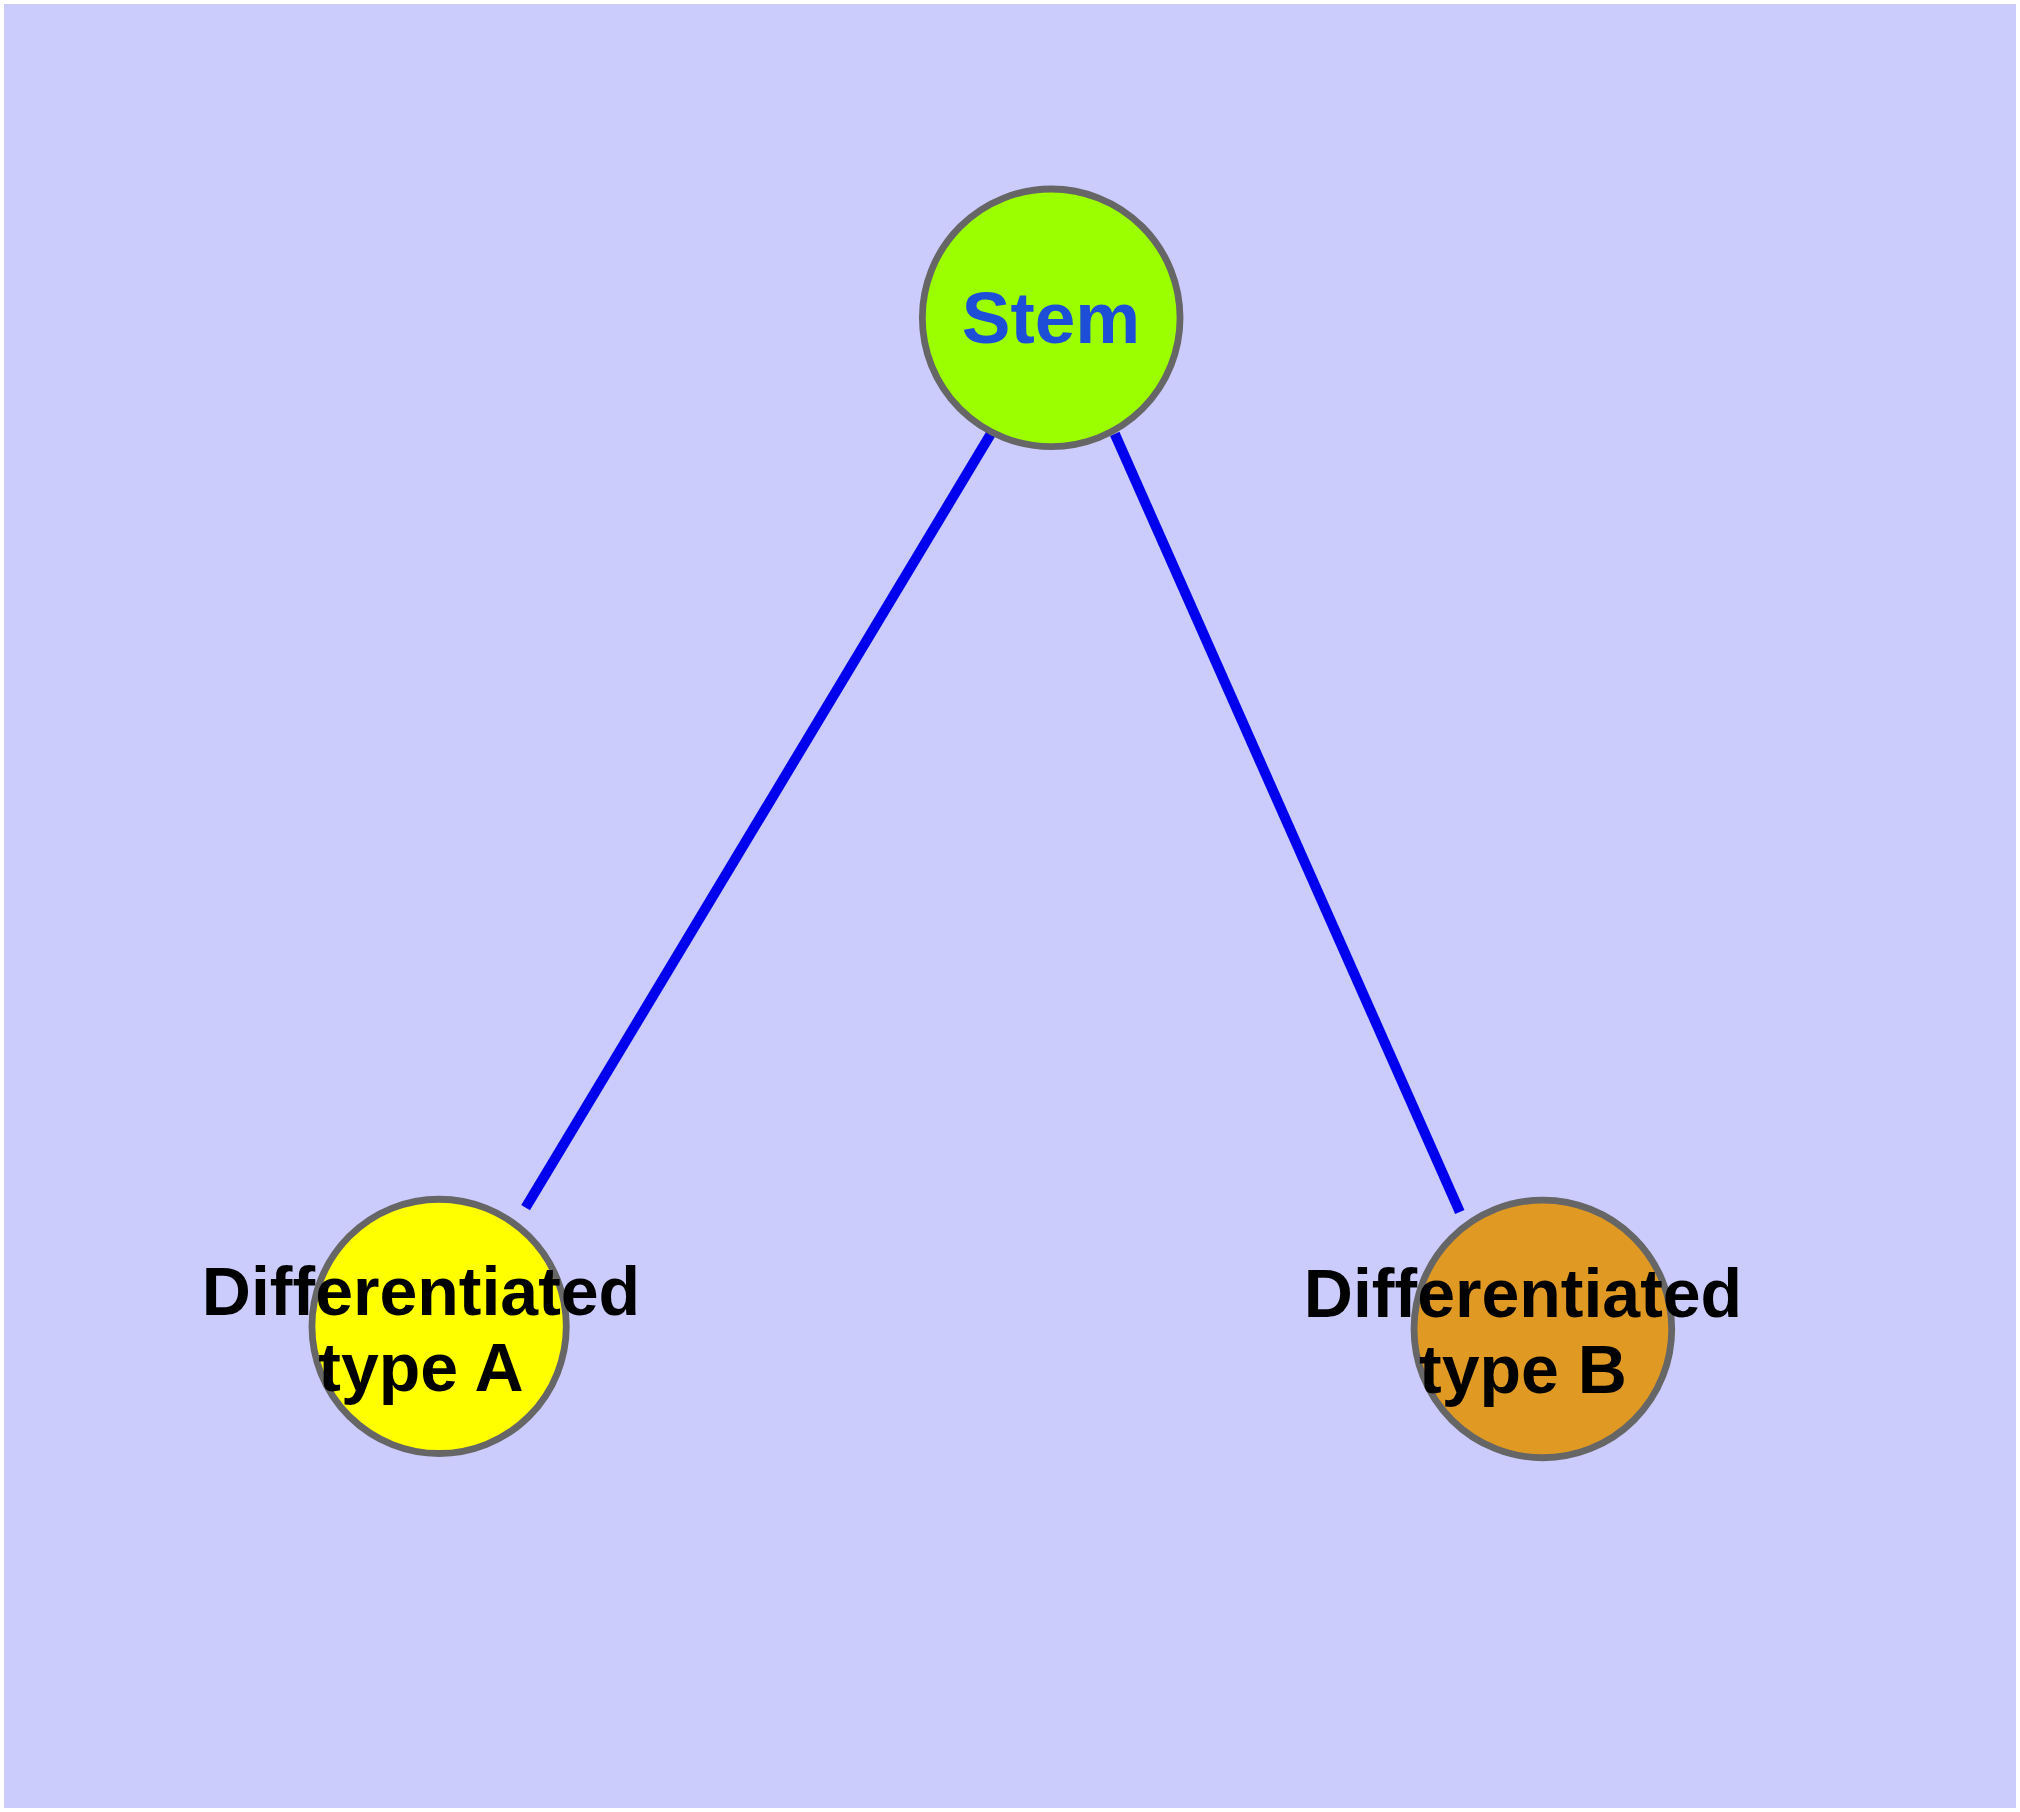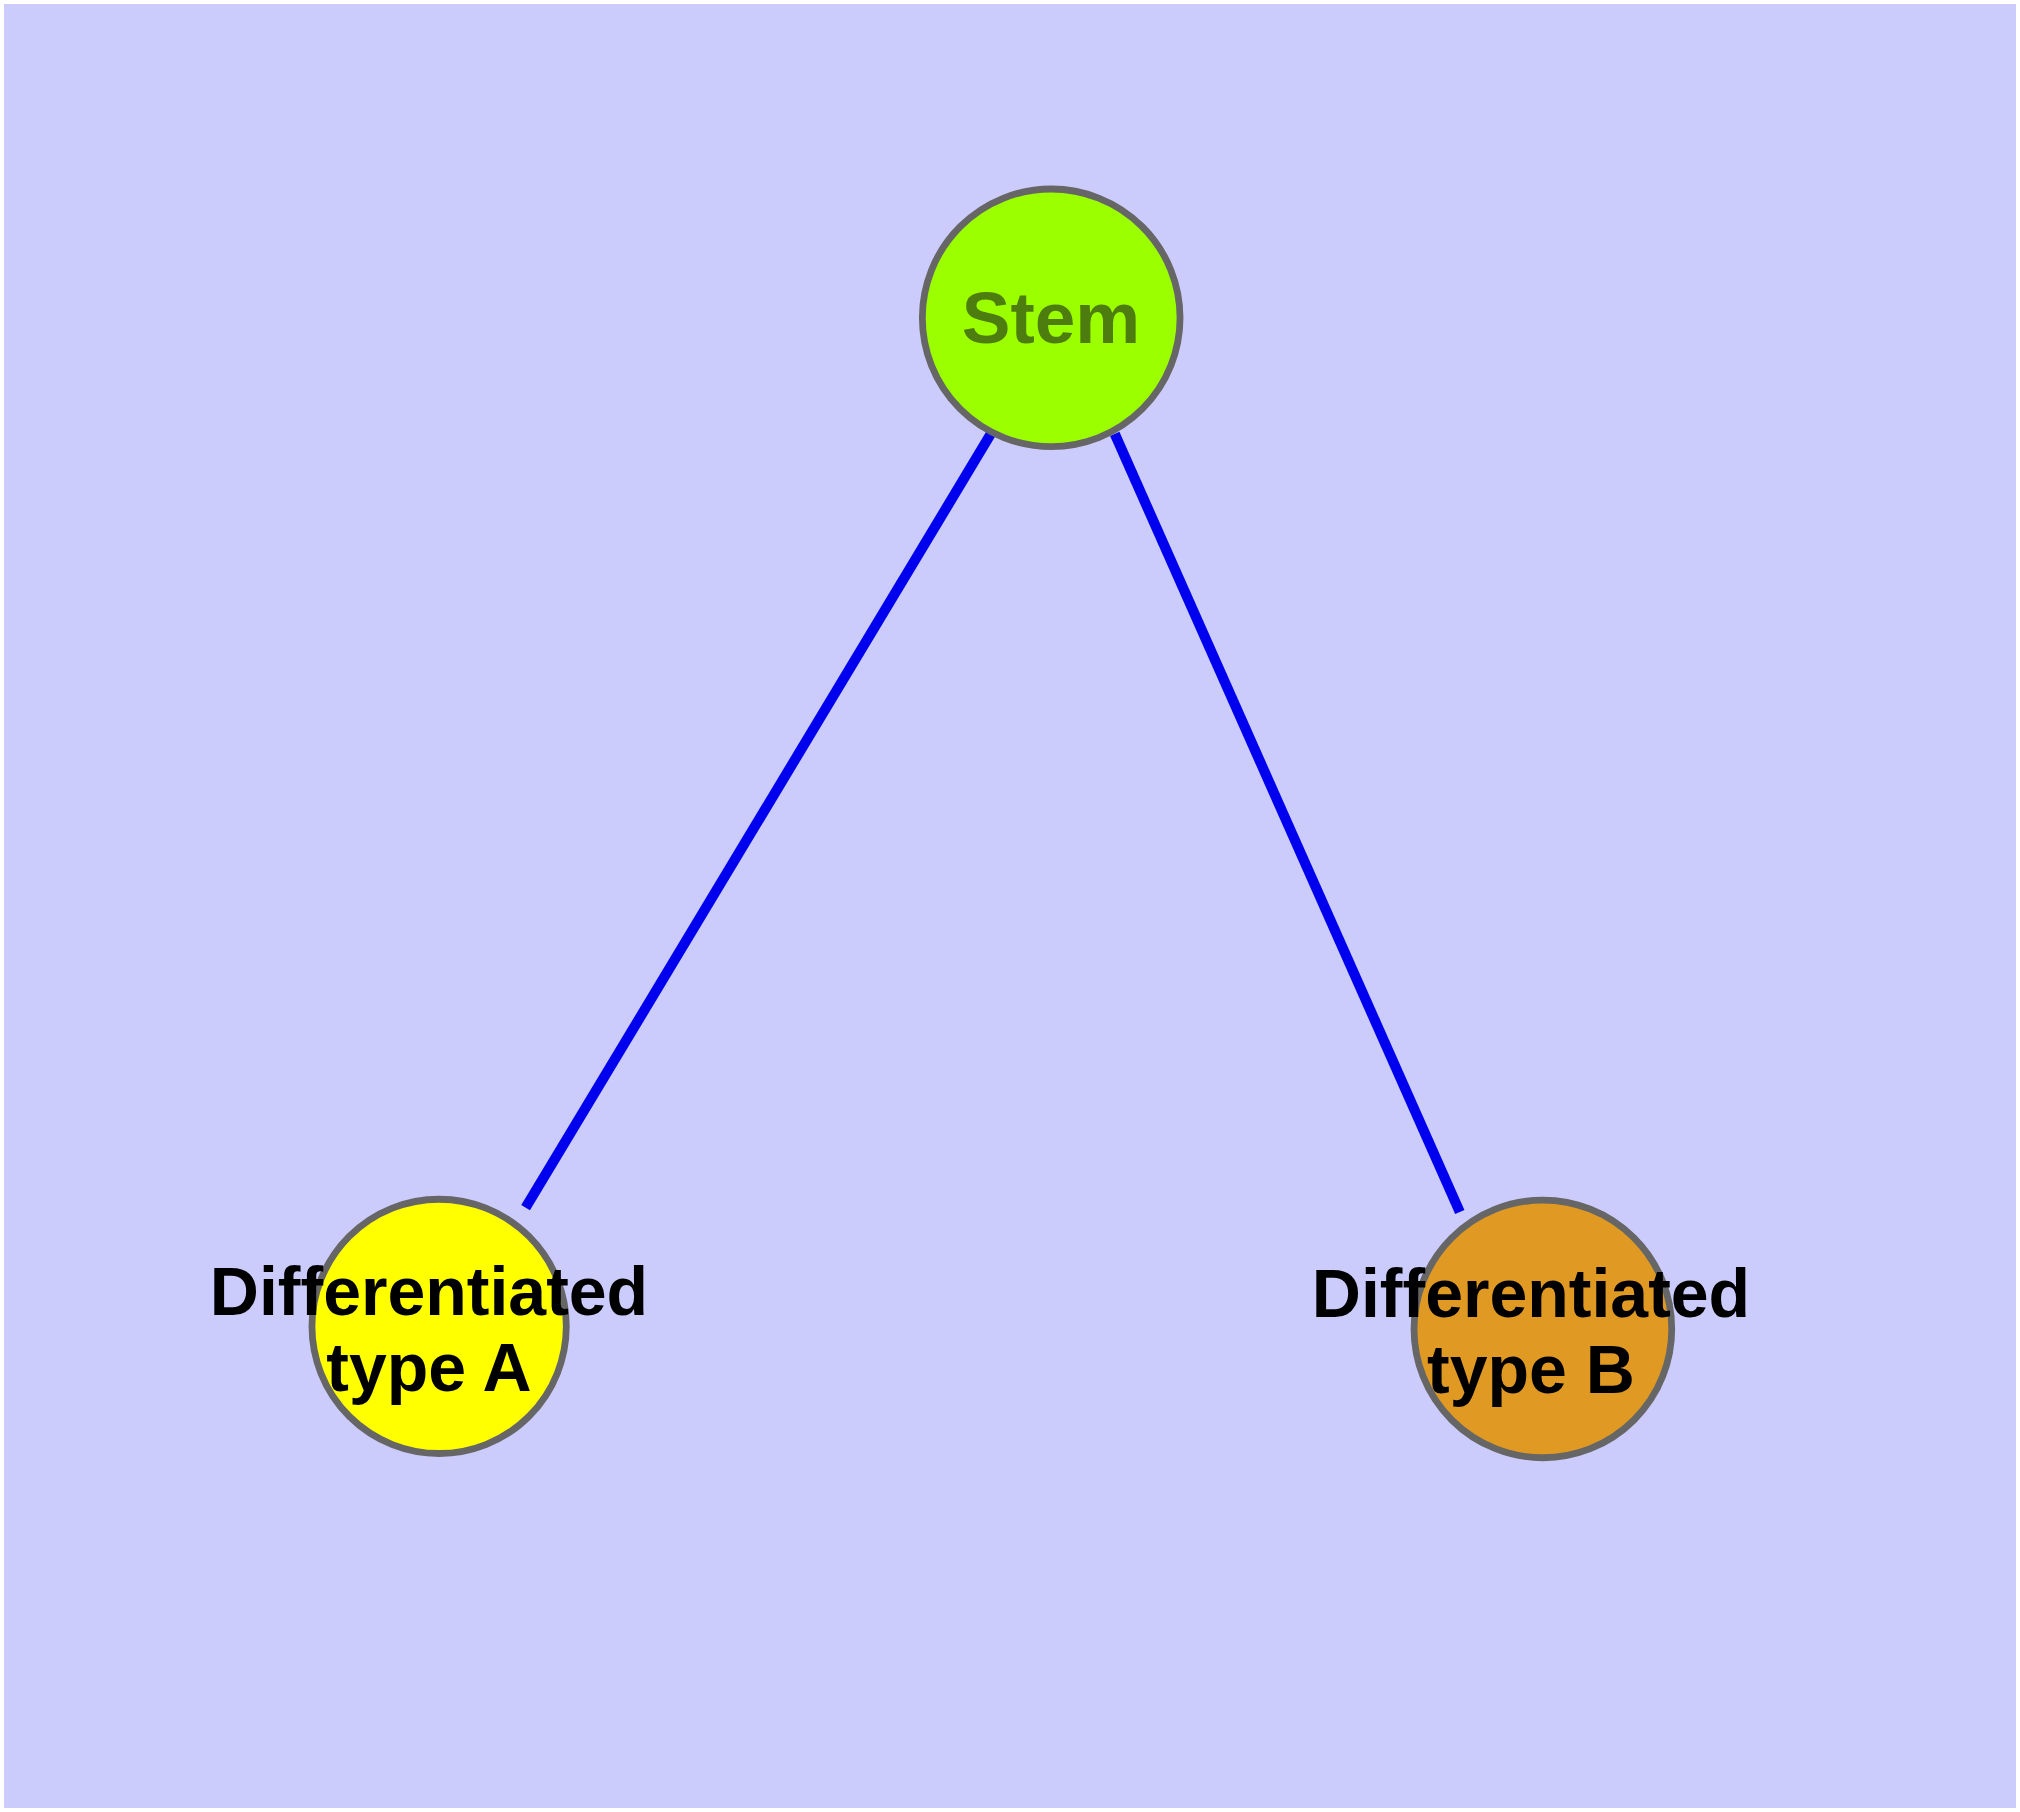--- a/index.html
+++ b/index.html
@@ -39,21 +39,20 @@
     line-height: 1.12;
     white-space: pre;
     pointer-events: none;
     transform: translate(-50%, -50%);
   }
   .node-label.root {
     font-size: 73px;
   }
   .node-label.leaf {
     font-size: 68px;
-    margin-left: 8px;
   }
 </style>
 </head>
 <body>
 
 <div id="canvas" style="background: rgb(255, 255, 255);">
 
   <div id="plot-area" style="background: rgb(204, 204, 252);"></div>
 
   <svg id="graph-svg" viewBox="0 0 2384 2138" preserveAspectRatio="none" xmlns="http://www.w3.org/2000/svg">
@@ -63,21 +62,21 @@
       <line class="graph-edge" x1="1315" y1="512" x2="1722" y2="1430" stroke="#0000ee" stroke-width="12" stroke-linecap="butt"></line>
     </g>
 
     <g>
       <circle class="graph-node" cx="1240" cy="375" r="152" fill="#9bff00" stroke="#666666" stroke-width="8"></circle>
       <circle class="graph-node" cx="518" cy="1565" r="150" fill="#ffff00" stroke="#666666" stroke-width="8"></circle>
       <circle class="graph-node" cx="1820" cy="1568" r="152" fill="#e09a24" stroke="#666666" stroke-width="8"></circle>
     </g>
   </svg>
 
-  <div class="node-label root" style="left: 1051px; top: 318px; color: #4d7c0f;">Stem</div>
+  <div class="node-label root" style="left: 1051px; top: 318px; color: #1d4ed8;">Stem</div>
 
   <div class="node-label leaf" style="left: 421px; top: 1329px; color: rgb(0, 0, 0);">Differentiated
 type A</div>
 
   <div class="node-label leaf" style="left: 1523px; top: 1331px; color: rgb(0, 0, 0);">Differentiated
 type B</div>
 
 </div>
 
 

